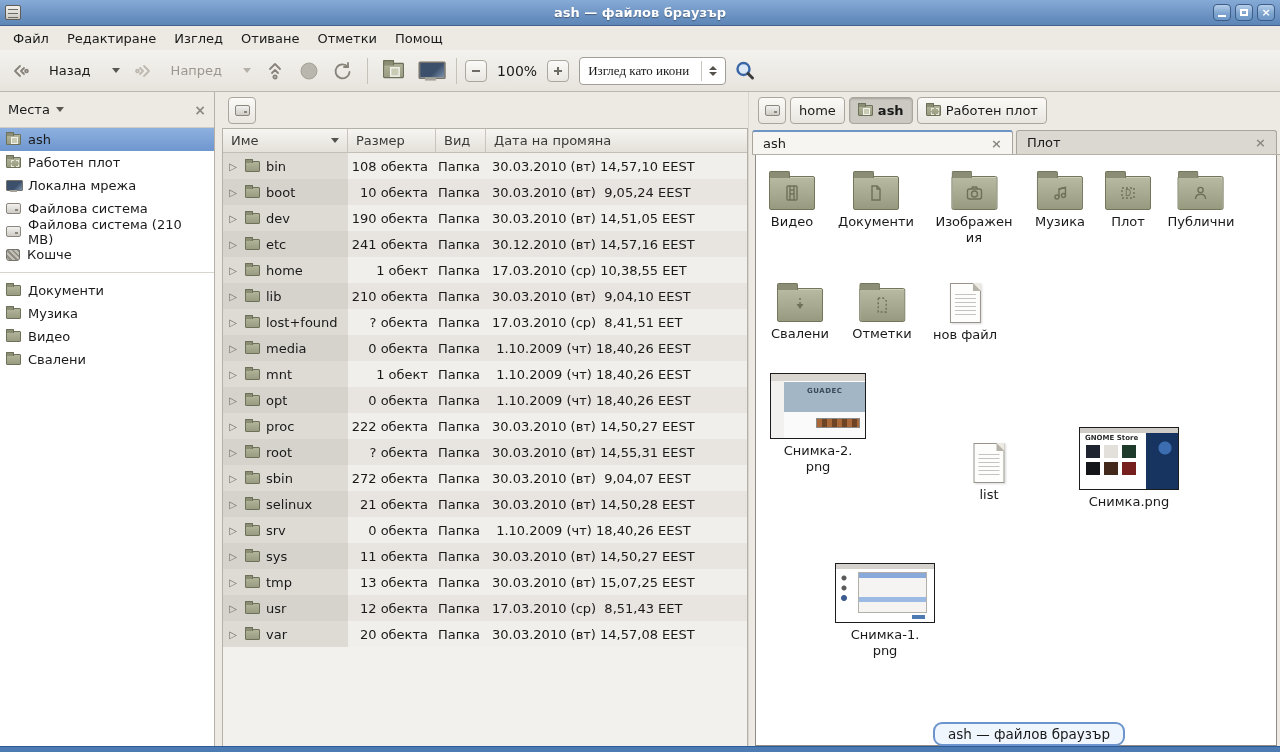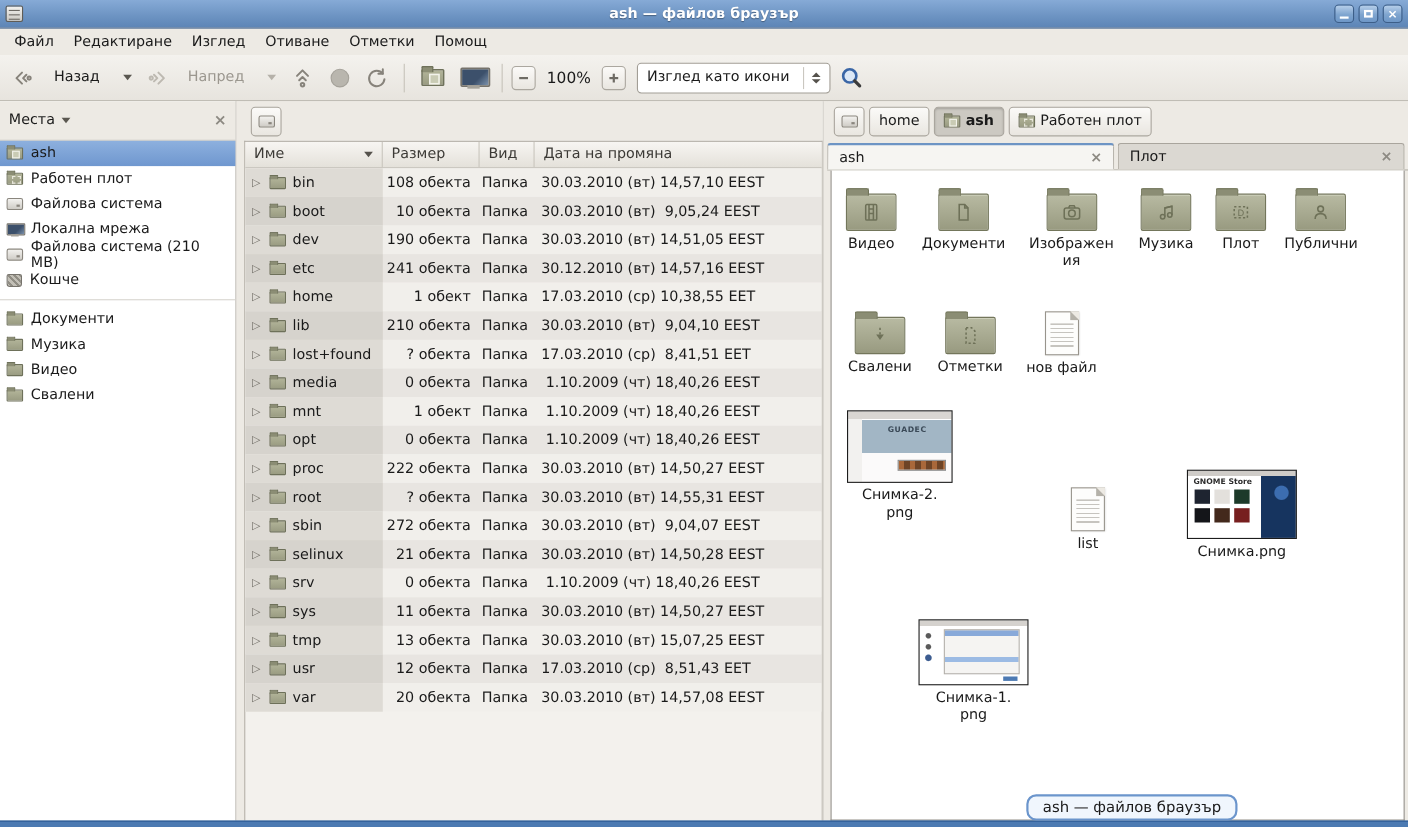--- a/index.html
+++ b/index.html
@@ -34,21 +34,21 @@
   .tbtn .lbl { font-size:13px; }
   .disabled .lbl { color:#9b978f; }
   .tsep { width:1px; height:26px; background:#c6c2ba; margin:0 6px; }
   .tri-down { width:0; height:0; border-left:4px solid transparent; border-right:4px solid transparent;
     border-top:5px solid #5a5750; margin-left:2px; }
   .disabled .tri-down { border-top-color:#b5b1a9; }
   .smallsq { width:22px; height:22px; border:1px solid #aba79f; border-radius:4px;
     background:linear-gradient(#fbfaf8,#e9e6e0); display:flex; align-items:center; justify-content:center; }
   .zoomlvl { padding:0 8px; font-size:14px; }
   .combo { height:28px; border:1px solid #a29e96; border-radius:4px; background:#fff;
-    display:flex; align-items:center; padding:0 8px; margin-left:8px; }
+    display:flex; align-items:center; padding:0 8px; margin-left:8px;font-family:Liberation Serif, serif; }
   .combo .lbl { margin-right:12px; }
   .spin { display:flex; flex-direction:column; gap:2px; border-left:1px solid #cac7c0; padding-left:7px; height:20px; justify-content:center;}
   .spin i { width:0; height:0; border-left:4px solid transparent; border-right:4px solid transparent; }
   .spin .up { border-bottom:4px solid #55524c; }
   .spin .dn { border-top:4px solid #55524c; }
 
   
   .fi { width:15px; height:11px; background:linear-gradient(#b2b499,#9a9c82); border:1px solid #6e715a;
     border-radius:1px; position:relative; display:inline-block; flex:none; }
   .fi::before { content:''; position:absolute; top:-3px; left:-1px; width:6px; height:3px;
@@ -291,26 +291,26 @@
     <div id="side-list">
         <div class="srow sel">
       <span class="fi home"></span>
       <span>ash</span>
     </div>
         <div class="srow">
       <span class="fi desk"></span>
       <span>Работен плот</span>
     </div>
         <div class="srow">
+      <span class="mon"></span>
+      <span>Локална мрежа</span>
+    </div>
+        <div class="srow">
       <span class="di"></span>
       <span>Файлова система</span>
-    </div>
-        <div class="srow">
-      <span class="mon"></span>
-      <span>Локална мрежа</span>
     </div>
         <div class="srow">
       <span class="di"></span>
       <span>Файлова система (210 MB)</span>
     </div>
         <div class="srow">
       <span class="trash"></span>
       <span>Кошче</span>
     </div>
         <div class="ssep"></div>

